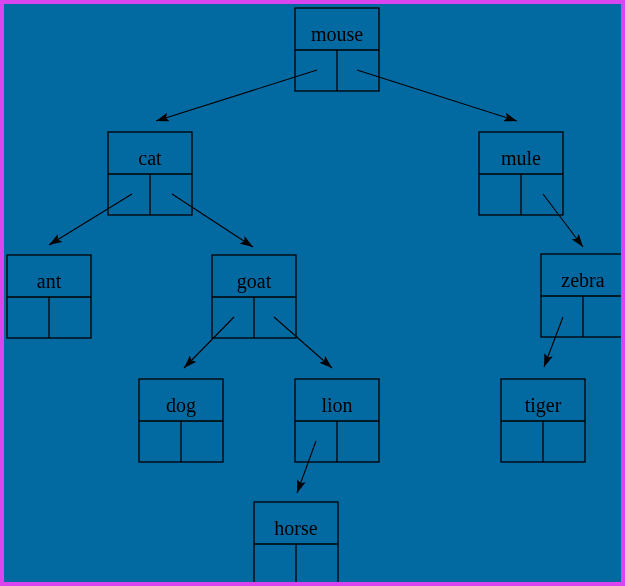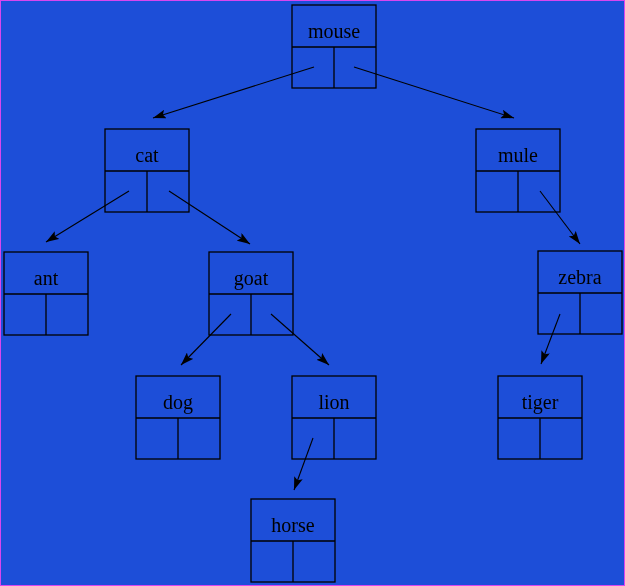--- a/index.html
+++ b/index.html
@@ -6,22 +6,22 @@
     margin: 0;
     padding: 0;
     background: #ffffff;
     font-family: "Liberation Serif", "DejaVu Serif", serif;
   }
   #canvas {
     position: relative;
     width: 625px;
     height: 586px;
     box-sizing: border-box;
-    border: 1px solid #d946ef;
-    background: #1d4ed8;
+    border: 4px solid #d946ef;
+    background: #0369a1;
     overflow: hidden;
     text-align: right;
   }
   #tree-svg {
     display: block;
     position: absolute;
     left: 0;
     top: 0;
   }
   .node-box {

